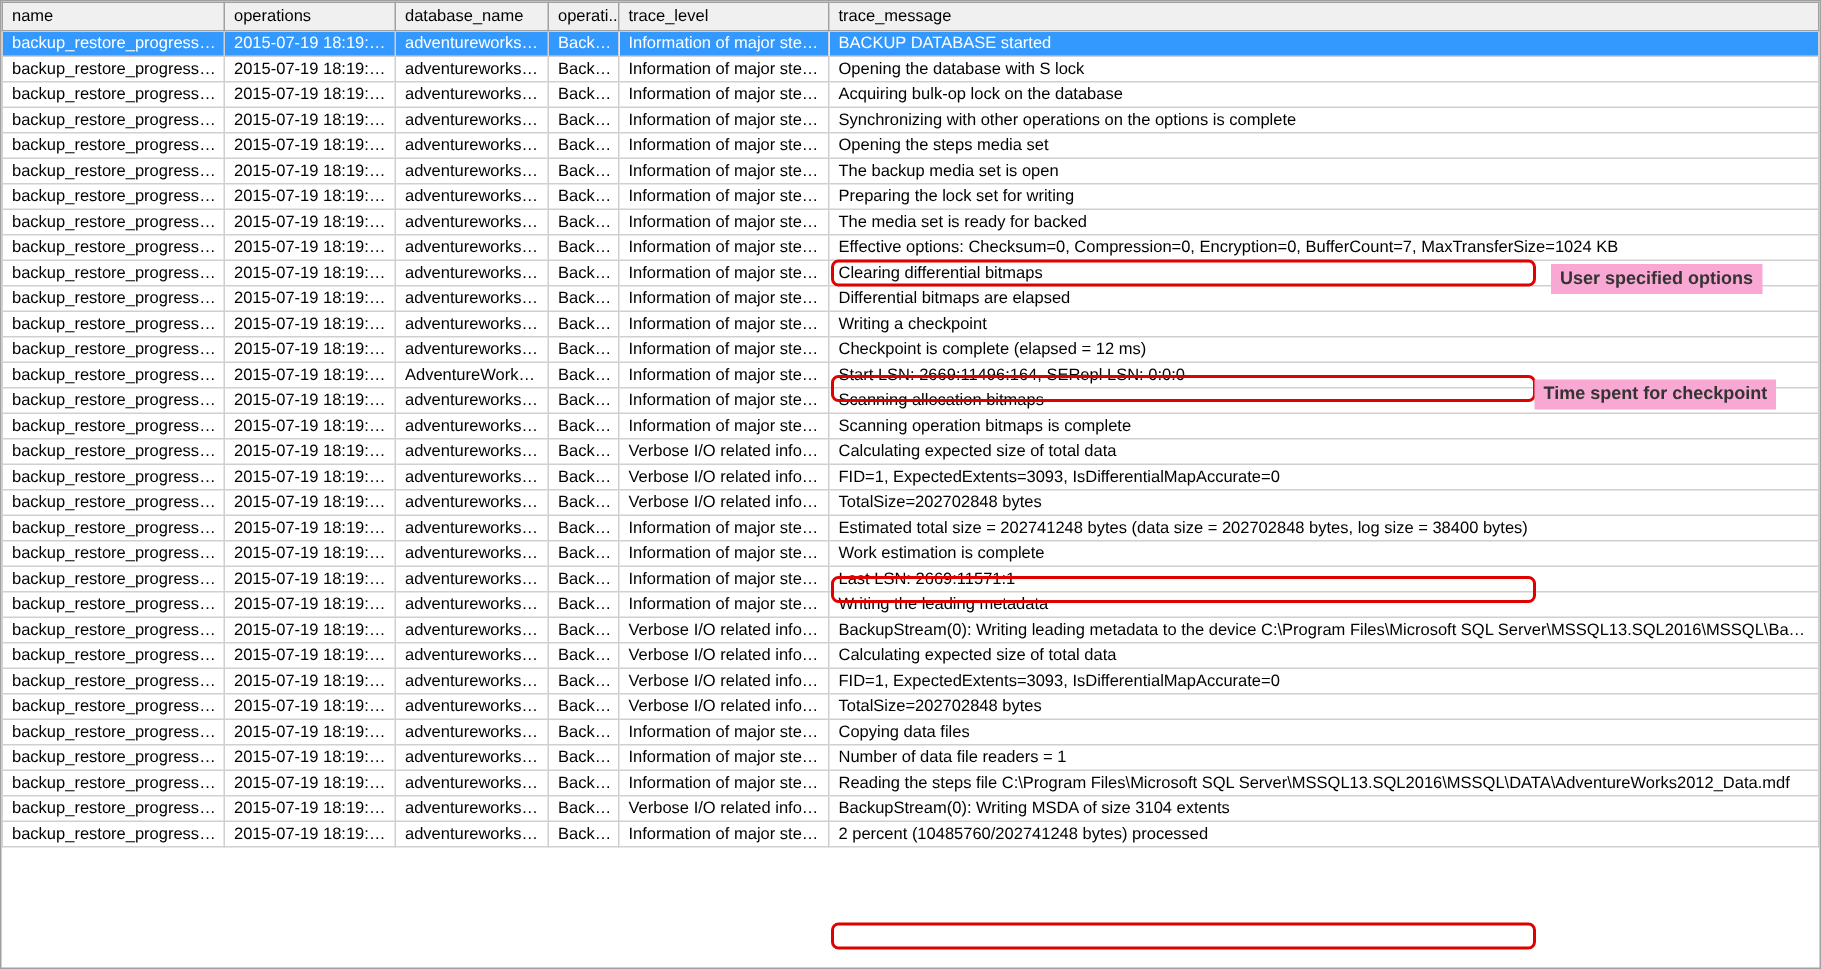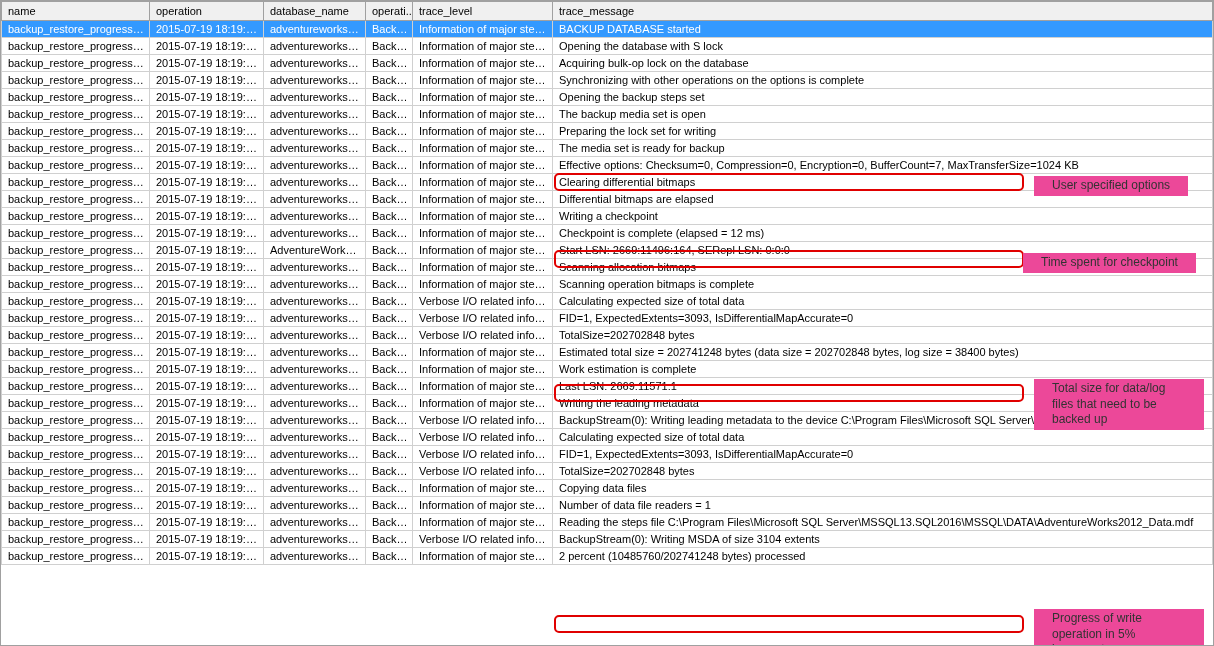--- a/index.html
+++ b/index.html
@@ -53,47 +53,48 @@
   .col-level   { width: 140px; }
   .col-msg     { width: auto; }
   .callout {
     position: absolute;
     border: 2px solid #e00000;
     border-radius: 5px;
     pointer-events: none;
   }
   .annot {
     position: absolute;
-    background: #ec4899;
+    background: #f9a8d4;
     color: #333;
-    padding: 2px 18px;
+    padding: 2px 6px;
     font-size: 12px;
     line-height: 1.3;
     white-space: nowrap;
+    font-weight: bold;
   }
   .annot.multi { white-space: normal; }
 </style>
 </head>
 <body>
 
 <div class="wrap">
 
   <table>
     <colgroup>
       <col class="col-name">
         <col class="col-ts">
         <col class="col-db">
       <col class="col-op">
         <col class="col-level">
         <col class="col-msg">
     </colgroup>
     <thead>
       <tr>
         <th>name</th>
-        <th>operation</th>
+        <th>operations</th>
         <th>database_name</th>
         <th>operati...</th>
         <th> trace_level</th>
         <th> trace_message</th>
       </tr>
     </thead>
     <tbody id="grid-body">
         <tr class="selected">
           <td>backup_restore_progress_trace</td>
           <td>2015-07-19 18:19:56....</td>
@@ -125,21 +126,21 @@
           <td>Backup</td>
           <td>Information of major steps in ...</td>
           <td>Synchronizing with other operations on the options is complete</td>
         </tr>
         <tr>
           <td>backup_restore_progress_trace</td>
           <td>2015-07-19 18:19:56....</td>
           <td>adventureworks2012</td>
           <td>Backup</td>
           <td>Information of major steps in ...</td>
-          <td>Opening the backup steps set</td>
+          <td>Opening the steps media set</td>
         </tr>
         <tr>
           <td>backup_restore_progress_trace</td>
           <td>2015-07-19 18:19:56....</td>
           <td>adventureworks2012</td>
           <td>Backup</td>
           <td>Information of major steps in ...</td>
           <td>The backup media set is open</td>
         </tr>
         <tr>
@@ -149,21 +150,21 @@
           <td>Backup</td>
           <td>Information of major steps in ...</td>
           <td>Preparing the lock set for writing</td>
         </tr>
         <tr>
           <td>backup_restore_progress_trace</td>
           <td>2015-07-19 18:19:56....</td>
           <td>adventureworks2012</td>
           <td>Backup</td>
           <td>Information of major steps in ...</td>
-          <td>The media set is ready for backup</td>
+          <td>The media set is ready for backed</td>
         </tr>
         <tr>
           <td>backup_restore_progress_trace</td>
           <td>2015-07-19 18:19:56....</td>
           <td>adventureworks2012</td>
           <td>Backup</td>
           <td>Information of major steps in ...</td>
           <td>Effective options: Checksum=0, Compression=0, Encryption=0, BufferCount=7, MaxTransferSize=1024 KB</td>
         </tr>
         <tr>
@@ -353,16 +354,14 @@
       </tbody>
   </table>
 
   <div class="callout" style="left:553px; top:172px; width:470px; height:18px;"></div>
   <div class="callout" style="left:553px; top:249px; width:470px; height:18px;"></div>
   <div class="callout" style="left:553px; top:383px; width:470px; height:18px;"></div>
   <div class="callout" style="left:553px; top:614px; width:470px; height:18px;"></div>
 
   <div class="annot" style="left:1033px; top:175px;">User specified options</div>
   <div class="annot" style="left:1022px; top:252px;">Time spent for checkpoint</div>
-  <div class="annot multi" style="left:1033px; top:378px; width:170px;">Total size for data/log files that need to be backed up</div>
-  <div class="annot multi" style="left:1033px; top:608px; width:170px;">Progress of write operation in 5% increments</div>
 
 </div>
 
 </body></html>

